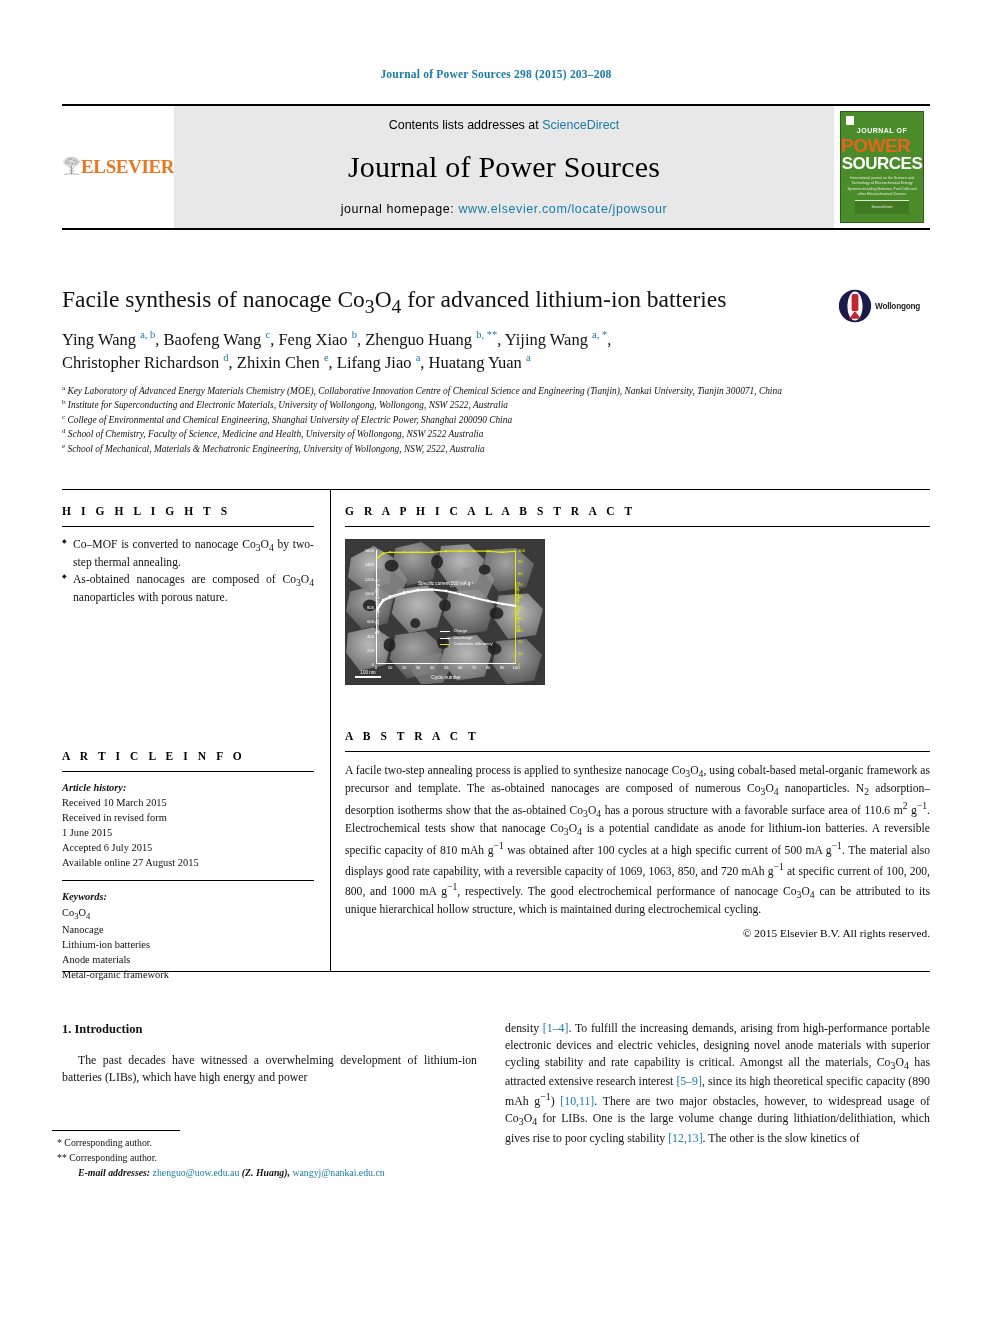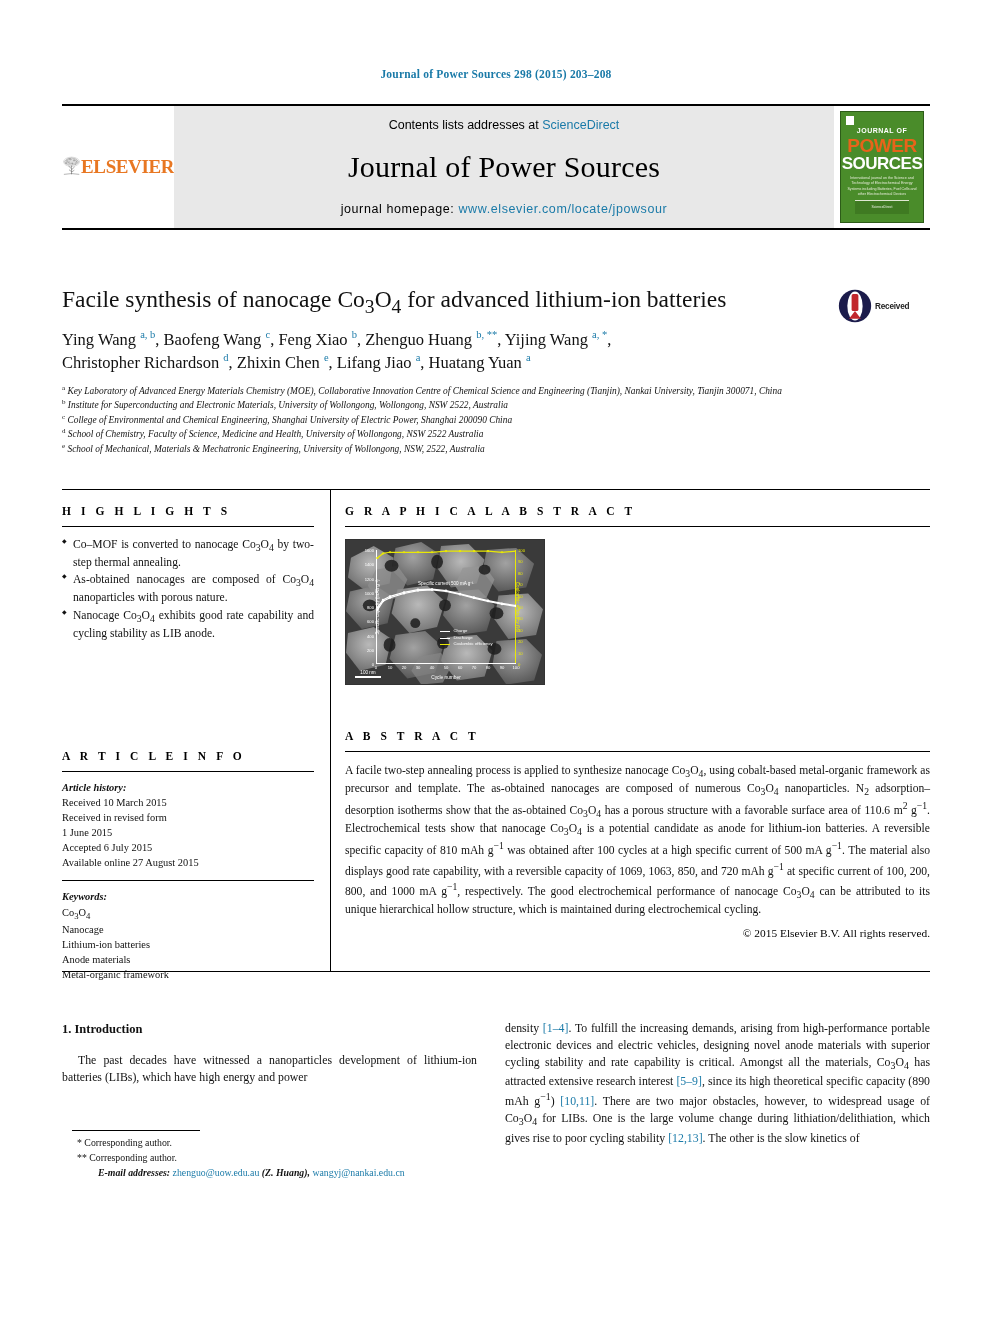--- a/index.html
+++ b/index.html
@@ -73,21 +73,21 @@
     border: 1px solid #2d5c18; position: relative; overflow: hidden;
   }
   .cover-topbar { position:absolute; top:4px; left:5px; width: 8px; height: 9px; background:#fff; }
   .cover-j {
     position: absolute; top: 15px; left: 0; width: 100%;
     text-align: center; color: #fff; font-size: 7px; letter-spacing: .5px;
     font-family: "Liberation Sans", sans-serif; font-weight: bold;
   }
   .cover-power {
     position: absolute; top: 24px; left: 0; width: 100%;
-    text-align: center; color: #E8641A; font-size: 19px; font-weight: bold;
+    color: #E8641A; font-size: 19px; font-weight: bold;
     font-family: "Liberation Sans", sans-serif; letter-spacing: -0.5px; line-height: 1;
   }
   .cover-sources {
     position: absolute; top: 43px; left: 0; width: 100%;
     text-align: center; color: #ffffff; font-size: 17px; font-weight: bold;
     font-family: "Liberation Sans", sans-serif; letter-spacing: -0.5px; line-height: 1;
   }
   .cover-sub {
     position: absolute; top: 64px; left: 6px; right: 6px;
     color: #e6ecd9; font-size: 3.6px; line-height: 1.5; text-align: center;
@@ -228,21 +228,21 @@
     font-size: 11.8px; line-height: 1.44; text-align: justify; color: #111;
   }
   .body-col.left { left: 62px; width: 415px; top: 1020px; }
   .body-col.right { left: 505px; width: 425px; top: 1020px; }
   .sec-num-head { font-weight: bold; font-size: 12.5px; margin: 0 0 14px 0; }
   .para { margin: 0; text-indent: 16px; }
   .ref { color: #1a7aa8; }
 
   
   .footnotes {
-    position: absolute; left: 72px; width: 415px; top: 1130px;
+    position: absolute; left: 52px; width: 415px; top: 1130px;
     font-family: "Liberation Serif", serif; font-size: 9.8px; line-height: 1.45; color: #111;
   }
   .fn-rule { width: 128px; border-top: 1px solid #000; margin-bottom: 5px; }
   .fn-line { margin: 0 0 1px 0; padding-left: 14px; text-indent: -9px; }
   .fn-email { padding-left: 26px; text-indent: 0; font-style: italic; font-weight: bold; }
   .fn-email .mail { color: #1a7aa8; font-style: normal; font-weight: normal; }
   .fn-cont { padding-left: 0; }
 
   .doi-block {
     position: absolute; left: 62px; top: 1213px; width: 420px;
@@ -305,21 +305,21 @@
   <div class="title-area">
     <h1 class="paper-title">Facile synthesis of nanocage Co<sub>3</sub>O<sub>4</sub> for advanced lithium-ion batteries</h1>
 
     <div class="crossmark">
       <svg class="cm-badge" viewBox="0 0 40 40">
         <circle cx="20" cy="20" r="19" fill="#1b1b4b"></circle>
         <ellipse cx="20" cy="20" rx="9" ry="17" fill="#ffffff"></ellipse>
         <rect x="16" y="6" width="8" height="20" rx="2" fill="#c1272d"></rect>
         <path d="M20 26 L27 35 L13 35 Z" fill="#c1272d"></path>
       </svg>
-      <span class="cm-text">Received</span>
+      <span class="cm-text">Wollongong</span>
     </div>
 
     <div class="authors">
       <div>Ying Wang <sup>a, b</sup>, Baofeng Wang <sup>c</sup>, Feng Xiao <sup>b</sup>, Zhenguo Huang <sup>b, **</sup>, Yijing Wang <sup>a, *</sup>,</div>
       <div>Christopher Richardson <sup>d</sup>, Zhixin Chen <sup>e</sup>, Lifang Jiao <sup>a</sup>, Huatang Yuan <sup>a</sup></div>
     </div>
 
     <div class="affiliations">
       <p class="aff-line"><sup>a</sup> Key Laboratory of Advanced Energy Materials Chemistry (MOE), Collaborative Innovation Centre of Chemical Science and Engineering (Tianjin), Nankai University, Tianjin 300071, China</p>
       <p class="aff-line"><sup>b</sup> Institute for Superconducting and Electronic Materials, University of Wollongong, Wollongong, NSW 2522, Australia</p>
@@ -332,21 +332,20 @@
   <div class="hr-thin" style="top:489px;"></div>
   <div class="vrule" style="top:489px; height:482px;"></div>
   <div class="hr-thin" style="top:971px;"></div>
 
   <div class="col-left" style="top:505px;">
     <div class="sec-head">H I G H L I G H T S</div>
     <div class="rule-under"></div>
     <ul class="hl-list">
       <li>Co–MOF is converted to nanocage Co<sub>3</sub>O<sub>4</sub> by two-step thermal annealing.</li>
       <li>As-obtained nanocages are composed of Co<sub>3</sub>O<sub>4</sub> nanoparticles with porous nature.</li>
-      <li>Nanocage Co<sub>3</sub>O<sub>4</sub> exhibits good rate capability and cycling stability as LIB anode.</li>
     </ul>
   </div>
 
   <div class="col-right" style="top:505px;">
     <div class="sec-head">G R A P H I C A L   A B S T R A C T</div>
     <div class="rule-under"></div>
 
     <div class="ga-wrap">
       <div class="ga-fig">
 
@@ -532,21 +531,21 @@
 
   <div class="col-right" style="top:730px;">
     <div class="sec-head">A B S T R A C T</div>
     <div class="rule-under"></div>
     <div class="abstract-body">A facile two-step annealing process is applied to synthesize nanocage Co<sub>3</sub>O<sub>4</sub>, using cobalt-based metal-organic framework as precursor and template. The as-obtained nanocages are composed of numerous Co<sub>3</sub>O<sub>4</sub> nanoparticles. N<sub>2</sub> adsorption–desorption isotherms show that the as-obtained Co<sub>3</sub>O<sub>4</sub> has a porous structure with a favorable surface area of 110.6 m<sup>2</sup> g<sup>−1</sup>. Electrochemical tests show that nanocage Co<sub>3</sub>O<sub>4</sub> is a potential candidate as anode for lithium-ion batteries. A reversible specific capacity of 810 mAh g<sup>−1</sup> was obtained after 100 cycles at a high specific current of 500 mA g<sup>−1</sup>. The material also displays good rate capability, with a reversible capacity of 1069, 1063, 850, and 720 mAh g<sup>−1</sup> at specific current of 100, 200, 800, and 1000 mA g<sup>−1</sup>, respectively. The good electrochemical performance of nanocage Co<sub>3</sub>O<sub>4</sub> can be attributed to its unique hierarchical hollow structure, which is maintained during electrochemical cycling.</div>
     <div class="copyright">© 2015 Elsevier B.V. All rights reserved.</div>
   </div>
 
   <div class="body-col left">
     <p class="sec-num-head">1. Introduction</p>
-    <p class="para">The past decades have witnessed a nanoparticles development of lithium-ion batteries (LIBs), which have high energy and power</p>
+    <p class="para">The past decades have witnessed a overwhelming development of lithium-ion batteries (LIBs), which have high energy and power</p>
   </div>
 
   <div class="body-col right">
     <p class="para" style="text-indent:0;">density <span class="ref">[1–4]</span>. To fulfill the increasing demands, arising from high-performance portable electronic devices and electric vehicles, designing novel anode materials with superior cycling stability and rate capability is critical. Amongst all the materials, Co<sub>3</sub>O<sub>4</sub> has attracted extensive research interest <span class="ref">[5–9]</span>, since its high theoretical specific capacity (890 mAh g<sup>−1</sup>) <span class="ref">[10,11]</span>. There are two major obstacles, however, to widespread usage of Co<sub>3</sub>O<sub>4</sub> for LIBs. One is the large volume change during lithiation/delithiation, which gives rise to poor cycling stability <span class="ref">[12,13]</span>. The other is the slow kinetics of</p>
   </div>
 
   <div class="footnotes">
     <div class="fn-rule"></div>
     <p class="fn-line">* Corresponding author.</p>
     <p class="fn-line">** Corresponding author.</p>

